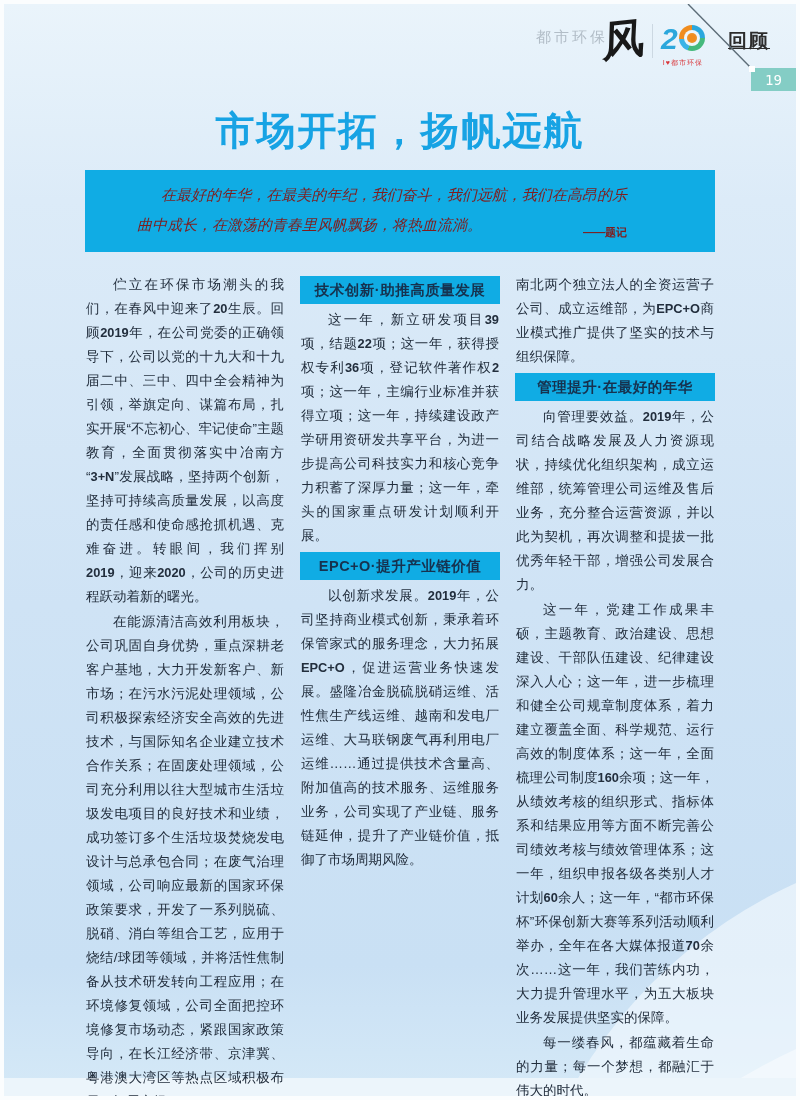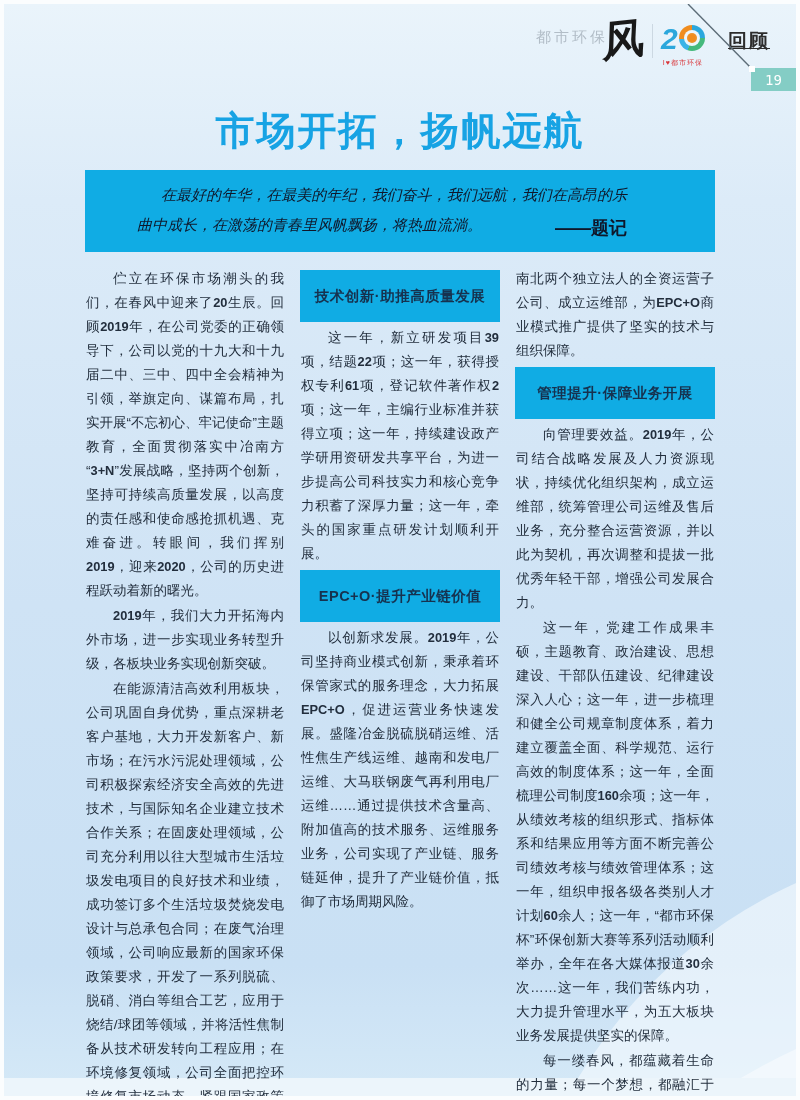--- a/index.html
+++ b/index.html
@@ -32,33 +32,33 @@
   .review-label { position:absolute; left:724px; top:24px; font-size:19px; font-weight:bold; color:#2c2c2c; letter-spacing:2px;text-decoration:underline; }
   .diag-svg { position:absolute; left:0; top:0; width:792px; height:96px; pointer-events:none; }
   .page-tab { position:absolute; right:0; top:64px; width:45px; height:23px; background:#84cdc5;
     display:flex; align-items:center; justify-content:center; color:#fff;
     font-family:"DejaVu Sans Mono",monospace; font-size:14px;margin-left:40px; }
   .page-tab .corner { position:absolute; left:-2px; top:-2px; width:6px; height:6px; background:#fff; }
 
   
   .title { margin:4px 0 12px; text-align:center; font-size:39px; font-weight:bold;
     color:#17a3e4; letter-spacing:2px; position:relative; z-index:2; }
-  .banner { position:relative; margin:0 81px 14px; background:#10ace4; color:#0f172a;
+  .banner { position:relative; margin:0 81px 20px; background:#10ace4; color:#7f1d1d;
     padding:10px 88px 12px 52px; z-index:2; min-height:40px; }
   .epigraph-text { margin:0; font-size:15px; line-height:30px; text-indent:1.6em;
     font-style:italic; font-family:"DejaVu Serif",serif; text-align:justify; }
-  .attribution { position:absolute; right:88px; bottom:12px; font-size:18px; font-weight:bold; font-style:normal; }
+  .attribution { position:absolute; right:88px; bottom:12px; font-size:11px; font-weight:bold; font-style:normal; }
 
   
   .columns { position:relative; display:flex; gap:15px; padding:0 81px; z-index:2; }
   .col { flex:1; min-width:0; font-size:13.5px; line-height:24px; text-align:justify; color:#222e3d; }
   .para { margin:1px; text-indent:2em; }
   .para.cont { text-indent:0; }
   .section-header { margin:4px 0 4px; background:#10ace4; color:#16324f; font-weight:bold;
-    font-size:14.5px; text-align:center; padding:14px 0; letter-spacing:0.5px; }
+    font-size:14.5px; text-align:center; padding:2px 0; letter-spacing:0.5px; }
   .latin { font-weight:bold; font-size:0.95em; }
 </style>
 </head>
 <body>
 
 <div class="page">
 
   <div class="deco deco-1"></div>
   <div class="deco deco-2"></div>
   <div class="bottom-strip"></div>
@@ -85,35 +85,34 @@
 
   <div class="banner">
     <p class="epigraph-text">在最好的年华，在最美的年纪，我们奋斗，我们远航，我们在高昂的乐曲中成长，在激荡的青春里风帆飘扬，将热血流淌。</p>
     <span class="attribution">——题记</span>
   </div>
 
   <div class="columns">
 
     <div class="col">
       <p class="para">伫立在环保市场潮头的我们，在春风中迎来了<span class="latin">20</span>生辰。回顾<span class="latin">2019</span>年，在公司党委的正确领导下，公司以党的十九大和十九届二中、三中、四中全会精神为引领，举旗定向、谋篇布局，扎实开展“不忘初心、牢记使命”主题教育，全面贯彻落实中冶南方“<span class="latin">3+N</span>”发展战略，坚持两个创新，坚持可持续高质量发展，以高度的责任感和使命感抢抓机遇、克难奋进。转眼间，我们挥别<span class="latin">2019</span>，迎来<span class="latin">2020</span>，公司的历史进程跃动着新的曙光。</p>
-      <p class="para"><span class="latin">2019</span>年，我们大力开拓海内外市场，进一步实现业务转型升级，各板块业务实现创新突破。</p>
       <p class="para">在能源清洁高效利用板块，公司巩固自身优势，重点深耕老客户基地，大力开发新客户、新市场；在污水污泥处理领域，公司积极探索经济安全高效的先进技术，与国际知名企业建立技术合作关系；在固废处理领域，公司充分利用以往大型城市生活垃圾发电项目的良好技术和业绩，成功签订多个生活垃圾焚烧发电设计与总承包合同；在废气治理领域，公司响应最新的国家环保政策要求，开发了一系列脱硫、脱硝、消白等组合工艺，应用于烧结/球团等领域，并将活性焦制备从技术研发转向工程应用；在环境修复领域，公司全面把控环境修复市场动态，紧跟国家政策导向，在长江经济带、京津冀、粤港澳大湾区等热点区域积极布局，拓展市场。</p>
     </div>
 
     <div class="col">
       <div class="section-header">技术创新·助推高质量发展</div>
-      <p class="para">这一年，新立研发项目<span class="latin">39</span>项，结题<span class="latin">22</span>项；这一年，获得授权专利<span class="latin">61</span>项，登记软件著作权<span class="latin">2</span>项；这一年，主编行业标准并获得立项；这一年，持续建设政产学研用资研发共享平台，为进一步提高公司科技实力和核心竞争力积蓄了深厚力量；这一年，牵头的国家重点研发计划顺利开展。</p>
+      <p class="para">这一年，新立研发项目<span class="latin">39</span>项，结题<span class="latin">22</span>项；这一年，获得授权专利<span class="latin">36</span>项，登记软件著作权<span class="latin">2</span>项；这一年，主编行业标准并获得立项；这一年，持续建设政产学研用资研发共享平台，为进一步提高公司科技实力和核心竞争力积蓄了深厚力量；这一年，牵头的国家重点研发计划顺利开展。</p>
       <div class="section-header">EPC+O·提升产业链价值</div>
       <p class="para">以创新求发展。<span class="latin">2019</span>年，公司坚持商业模式创新，秉承着环保管家式的服务理念，大力拓展<span class="latin">EPC+O</span>，促进运营业务快速发展。盛隆冶金脱硫脱硝运维、活性焦生产线运维、越南和发电厂运维、大马联钢废气再利用电厂运维……通过提供技术含量高、附加值高的技术服务、运维服务业务，公司实现了产业链、服务链延伸，提升了产业链价值，抵御了市场周期风险。</p>
 
     </div>
 
     <div class="col">
       <p class="para cont">南北两个独立法人的全资运营子公司、成立运维部，为<span class="latin">EPC+O</span>商业模式推广提供了坚实的技术与组织保障。</p>
-      <div class="section-header">管理提升·保障业务开展</div>
+      <div class="section-header">管理提升·在最好的年华</div>
       <p class="para">向管理要效益。<span class="latin">2019</span>年，公司结合战略发展及人力资源现状，持续优化组织架构，成立运维部，统筹管理公司运维及售后业务，充分整合运营资源，并以此为契机，再次调整和提拔一批优秀年轻干部，增强公司发展合力。</p>
-      <p class="para">这一年，党建工作成果丰硕，主题教育、政治建设、思想建设、干部队伍建设、纪律建设深入人心；这一年，进一步梳理和健全公司规章制度体系，着力建立覆盖全面、科学规范、运行高效的制度体系；这一年，全面梳理公司制度<span class="latin">160</span>余项；这一年，从绩效考核的组织形式、指标体系和结果应用等方面不断完善公司绩效考核与绩效管理体系；这一年，组织申报各级各类别人才计划<span class="latin">60</span>余人；这一年，“都市环保杯”环保创新大赛等系列活动顺利举办，全年在各大媒体报道<span class="latin">30</span>余次……这一年，我们苦练内功，大力提升管理水平，为五大板块业务发展提供坚实的保障。</p>
+      <p class="para">这一年，党建工作成果丰硕，主题教育、政治建设、思想建设、干部队伍建设、纪律建设深入人心；这一年，进一步梳理和健全公司规章制度体系，着力建立覆盖全面、科学规范、运行高效的制度体系；这一年，全面梳理公司制度<span class="latin">160</span>余项；这一年，从绩效考核的组织形式、指标体系和结果应用等方面不断完善公司绩效考核与绩效管理体系；这一年，组织申报各级各类别人才计划<span class="latin">60</span>余人；这一年，“都市环保杯”环保创新大赛等系列活动顺利举办，全年在各大媒体报道<span class="latin">70</span>余次……这一年，我们苦练内功，大力提升管理水平，为五大板块业务发展提供坚实的保障。</p>
       <p class="para">每一缕春风，都蕴藏着生命的力量；每一个梦想，都融汇于伟大的时代。</p>
       <p class="para">叩问初心，我们任重道远；年华正好，我们扬帆远航。在年到来之际，在公司成立周年来临之际，都市环保人仍将不忘初心、牢记使命，用创新与奋斗的画笔，描绘出光荣与梦想的华彩。</p>
     </div>
 
   </div>
 </div>
 
 </body></html>

